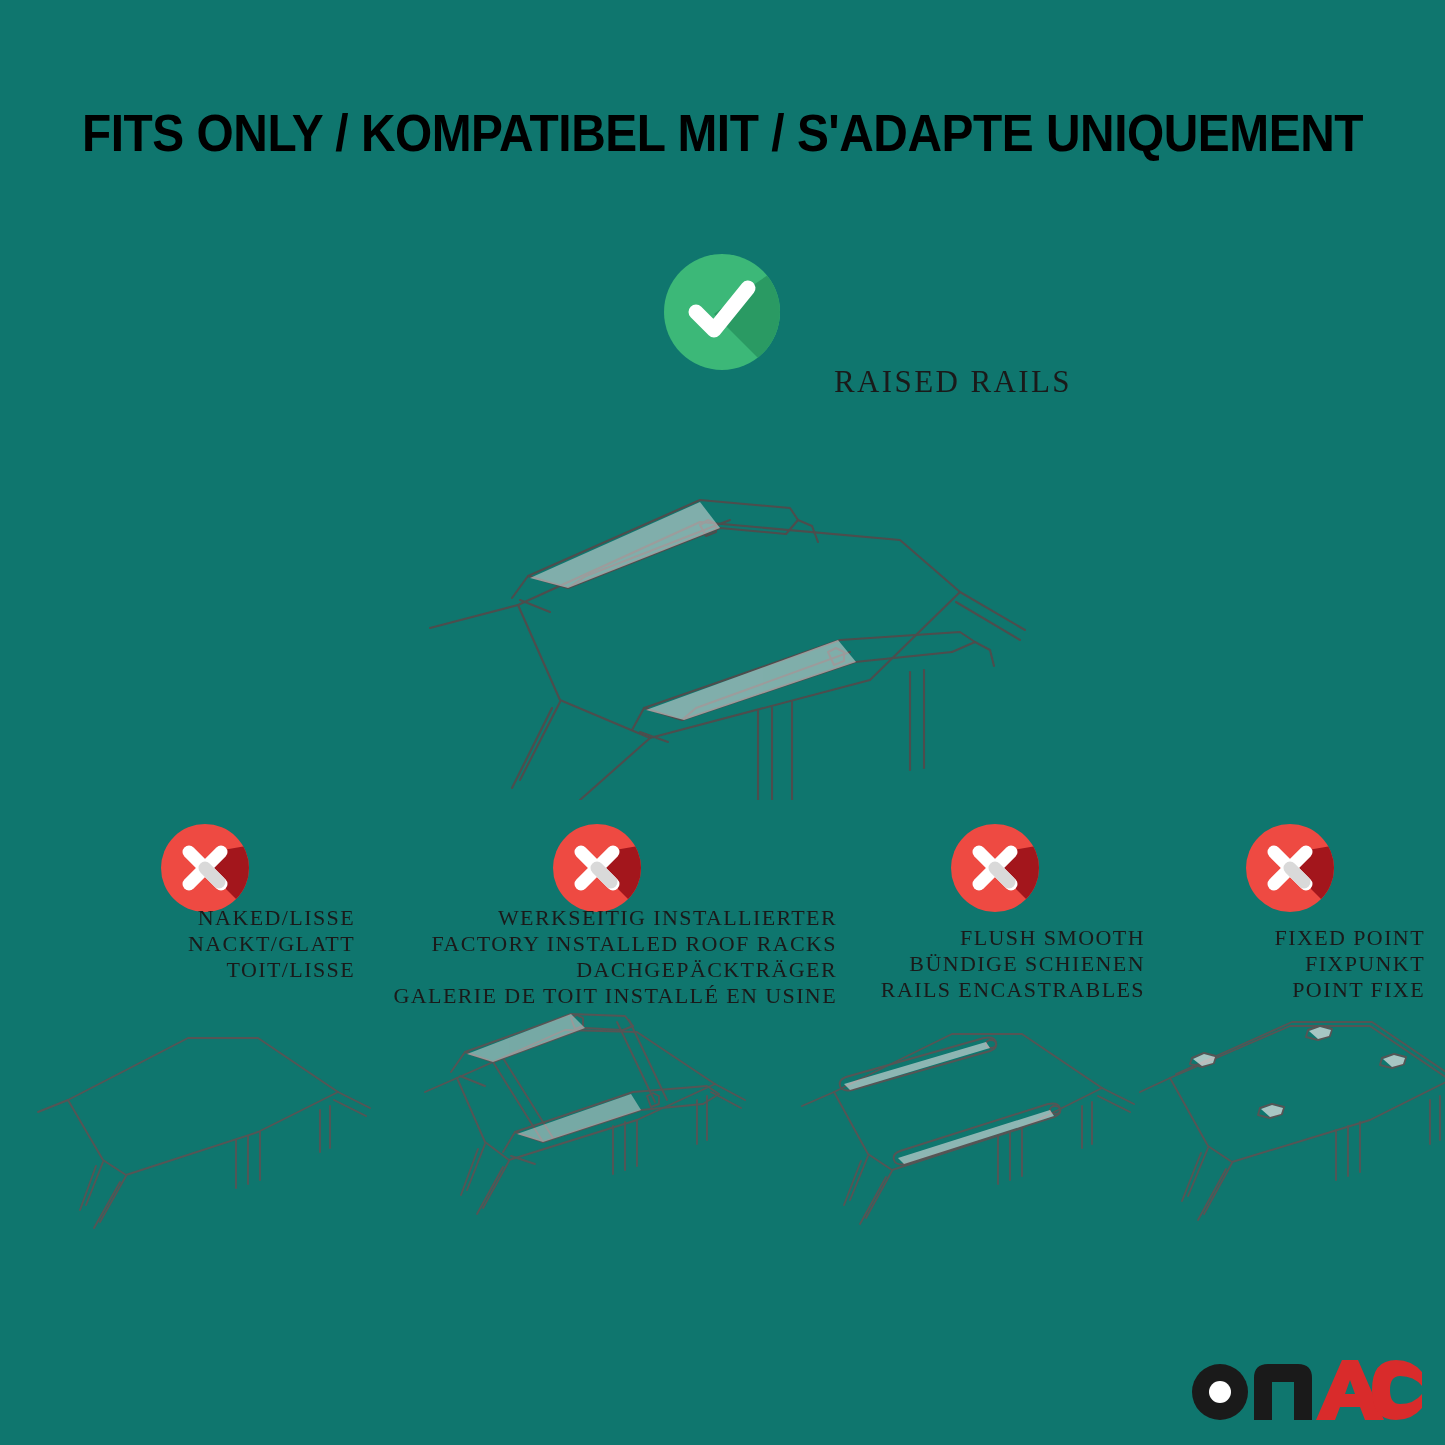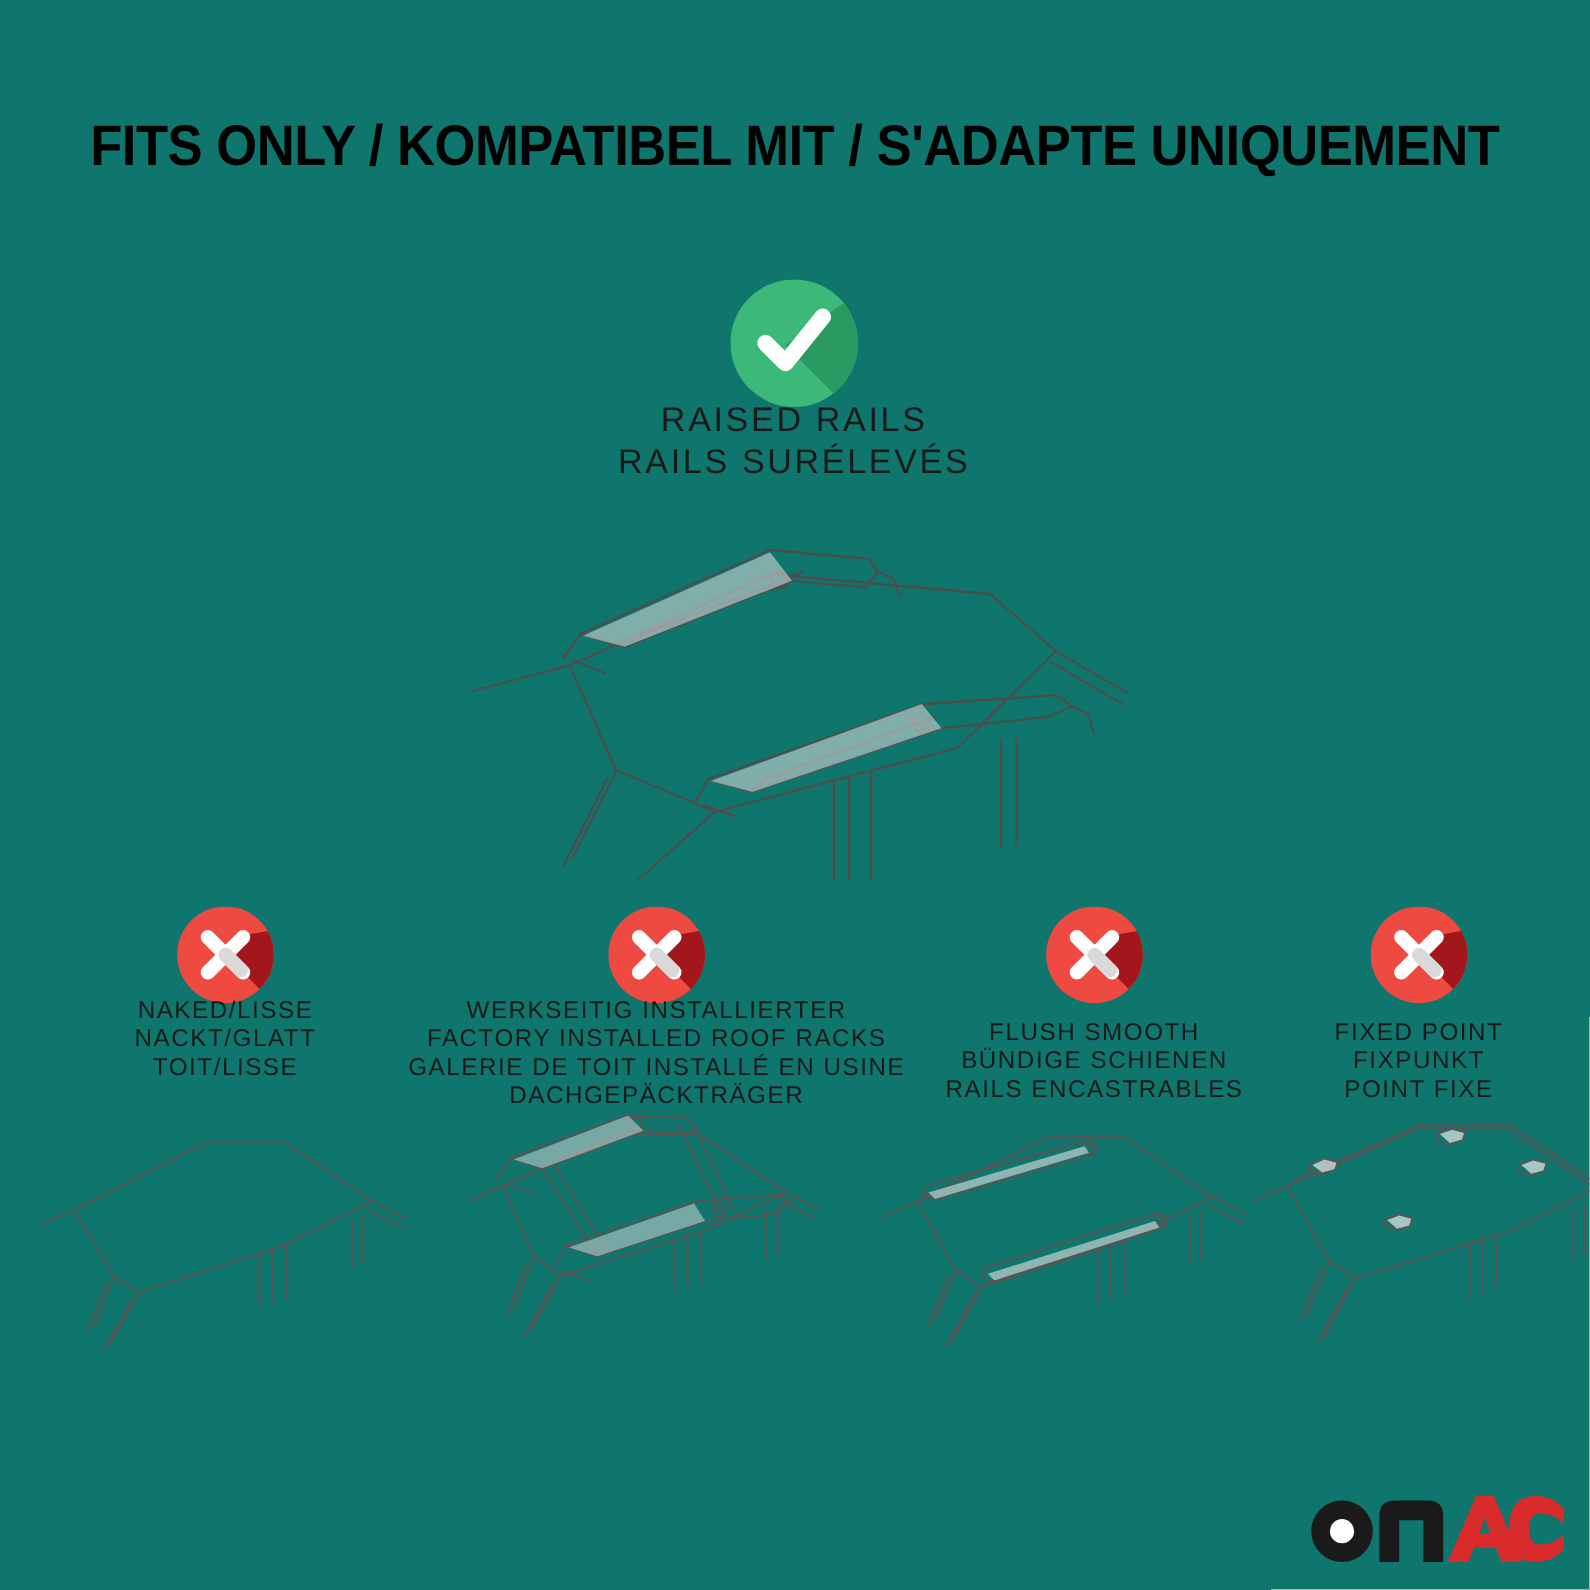--- a/index.html
+++ b/index.html
@@ -29,23 +29,23 @@
     letter-spacing: -0.5px;
     color: #000000;
     transform: scaleX(0.92);
     transform-origin: center top;
     white-space: nowrap;
   }
 
   
   .label-block {
     position: absolute;
-    text-align: center;
+    text-align: right;
     color: #1a1a1a;
-    font-family: Liberation Sans, sans-serif;
+    font-family: Liberation Serif, serif;
     font-weight: 400;
   }
   .label-block .line {
     display: block;
     white-space: nowrap;
   }
 
   
   #fit-label {
     left: 372px;
@@ -113,21 +113,20 @@
       <circle cx="58" cy="58" r="58" fill="#3cb878"></circle>
       <g clip-path="url(#clipCircleG)">
         <path d="M50 60 L62 72 L120 130 L120 10 L82 36 Z" fill="#2a9a63"></path>
       </g>
       <path d="M32 58 L50 76 L84 34" fill="none" stroke="#ffffff" stroke-width="15" stroke-linecap="round" stroke-linejoin="round"></path>
     </svg>
   </div>
 
   <div class="label-block" id="fit-label">
     <span class="line">RAISED RAILS</span>
-    <span class="line">RAILS SURÉLEVÉS</span>
   </div>
 
   <div class="roof-art" id="roof-main">
     <svg viewBox="0 0 660 320" width="660" height="320">
       <g fill="none" stroke="#4d4d4d" stroke-width="2.1" stroke-linecap="round" stroke-linejoin="round">
 
         <path d="M118 125 L300 42 L500 60 L560 112"></path>
         <path d="M118 125 L160 220 L250 258"></path>
         <path d="M250 258 L470 200 L560 112"></path>
 
@@ -232,22 +231,22 @@
         <line x1="28" y1="28" x2="60" y2="60"></line>
         <line x1="60" y1="28" x2="28" y2="60"></line>
       </g>
       <line x1="44" y1="44" x2="58" y2="58" stroke="#d9d9d9" stroke-width="13" stroke-linecap="round"></line>
     </svg>
   </div>
 
   <div class="label-block bad-label" id="bad-label-1">
     <span class="line">WERKSEITIG INSTALLIERTER</span>
     <span class="line">FACTORY INSTALLED ROOF RACKS</span>
+    <span class="line">DACHGEPÄCKTRÄGER</span>
     <span class="line">GALERIE DE TOIT INSTALLÉ EN USINE</span>
-    <span class="line">DACHGEPÄCKTRÄGER</span>
   </div>
 
   <div class="roof-art roof-small" id="roof-1">
     <svg viewBox="0 0 400 255" width="400" height="255">
       <g fill="none" stroke="#555555" stroke-width="1.9" stroke-linecap="round" stroke-linejoin="round">
 
         <path d="M72 78 L180 30 L252 32 L330 84"></path>
         <path d="M72 78 L40 92"></path>
         <path d="M72 78 L100 142 L124 160"></path>
         <path d="M124 160 L252 120 L330 84"></path>

